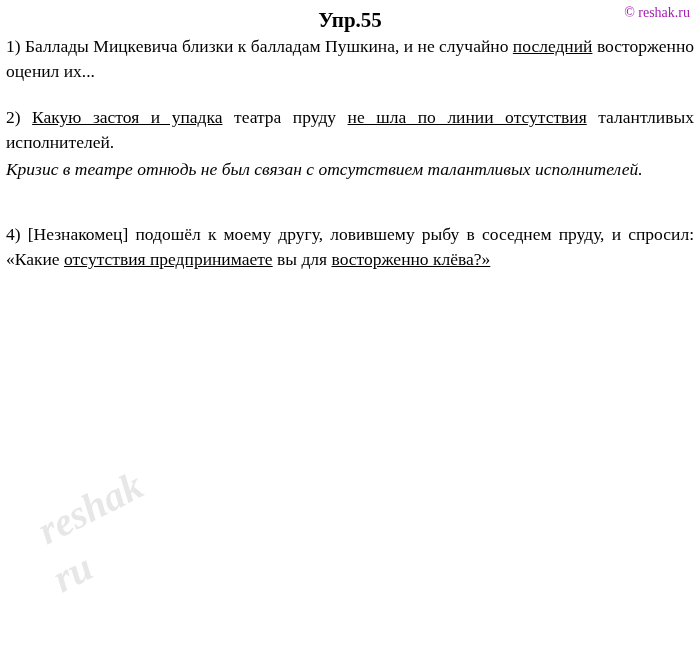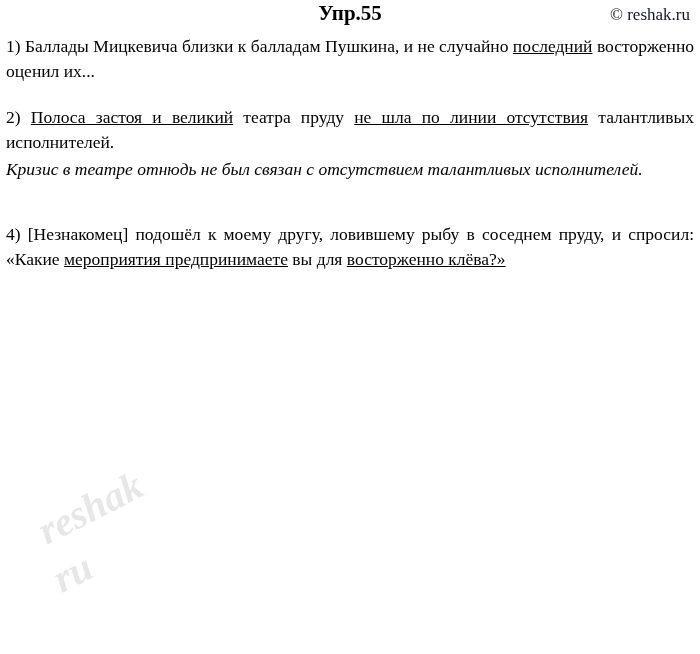--- a/index.html
+++ b/index.html
@@ -23,32 +23,32 @@
     padding: 0 6px;
   }
   .header {
     position: relative;
     height: 34px;
   }
   .title {
     position: absolute;
     left: 0;
     right: 0;
-    top: 1px;
+    top: 8px;
     text-align: center;
     font-size: 21px;
     font-weight: bold;
     font-family: "Liberation Serif", serif;
   }
   .copyright {
     position: absolute;
     right: 4px;
     top: 5px;
-    font-size: 17px;
-    color: #0f172a;
+    font-size: 14px;
+    color: #a21caf;
     font-family: "Liberation Serif", serif;
   }
   .content {
     position: relative;
     z-index: 2;
     font-size: 17.5px;
     line-height: 1.42;
   }
   .block {
     margin-bottom: 14px;
@@ -114,30 +114,30 @@
     <div class="block">
       <div class="task">
         <span>1)&nbsp;Баллады Мицкевича близки к балладам Пушкина, и не случайно </span><span class="u">последний</span><span> восторженно оценил их...</span>
       </div>
     </div>
 
     <div class="spacer-1"></div>
 
     <div class="block">
       <div class="task">
-        <span>2)&nbsp;</span><span class="u">Полоса застоя и великий</span><span> театра пруду </span><span class="u">не шла по линии отсутствия</span><span> талантливых исполнителей.</span>
+        <span>2)&nbsp;</span><span class="u">Какую застоя и упадка</span><span> театра пруду </span><span class="u">не шла по линии отсутствия</span><span> талантливых исполнителей.</span>
       </div>
       <div class="answer">Кризис в театре отнюдь не был связан с отсутствием талантливых исполнителей.</div>
     </div>
 
     <div class="spacer-2"></div>
 
 
     <div class="spacer-3"></div>
 
     <div class="block">
       <div class="task">
-        <span>4)&nbsp;[Незнакомец] подошёл к моему другу, ловившему рыбу в соседнем пруду, и спросил: «Какие </span><span class="u">мероприятия предпринимаете</span><span> вы для </span><span class="u">восторженно клёва?»</span>
+        <span>4)&nbsp;[Незнакомец] подошёл к моему другу, ловившему рыбу в соседнем пруду, и спросил: «Какие </span><span class="u">отсутствия предпринимаете</span><span> вы для </span><span class="u">восторженно клёва?»</span>
       </div>
     </div>
 
   </div>
 </div>
 
 </body></html>

